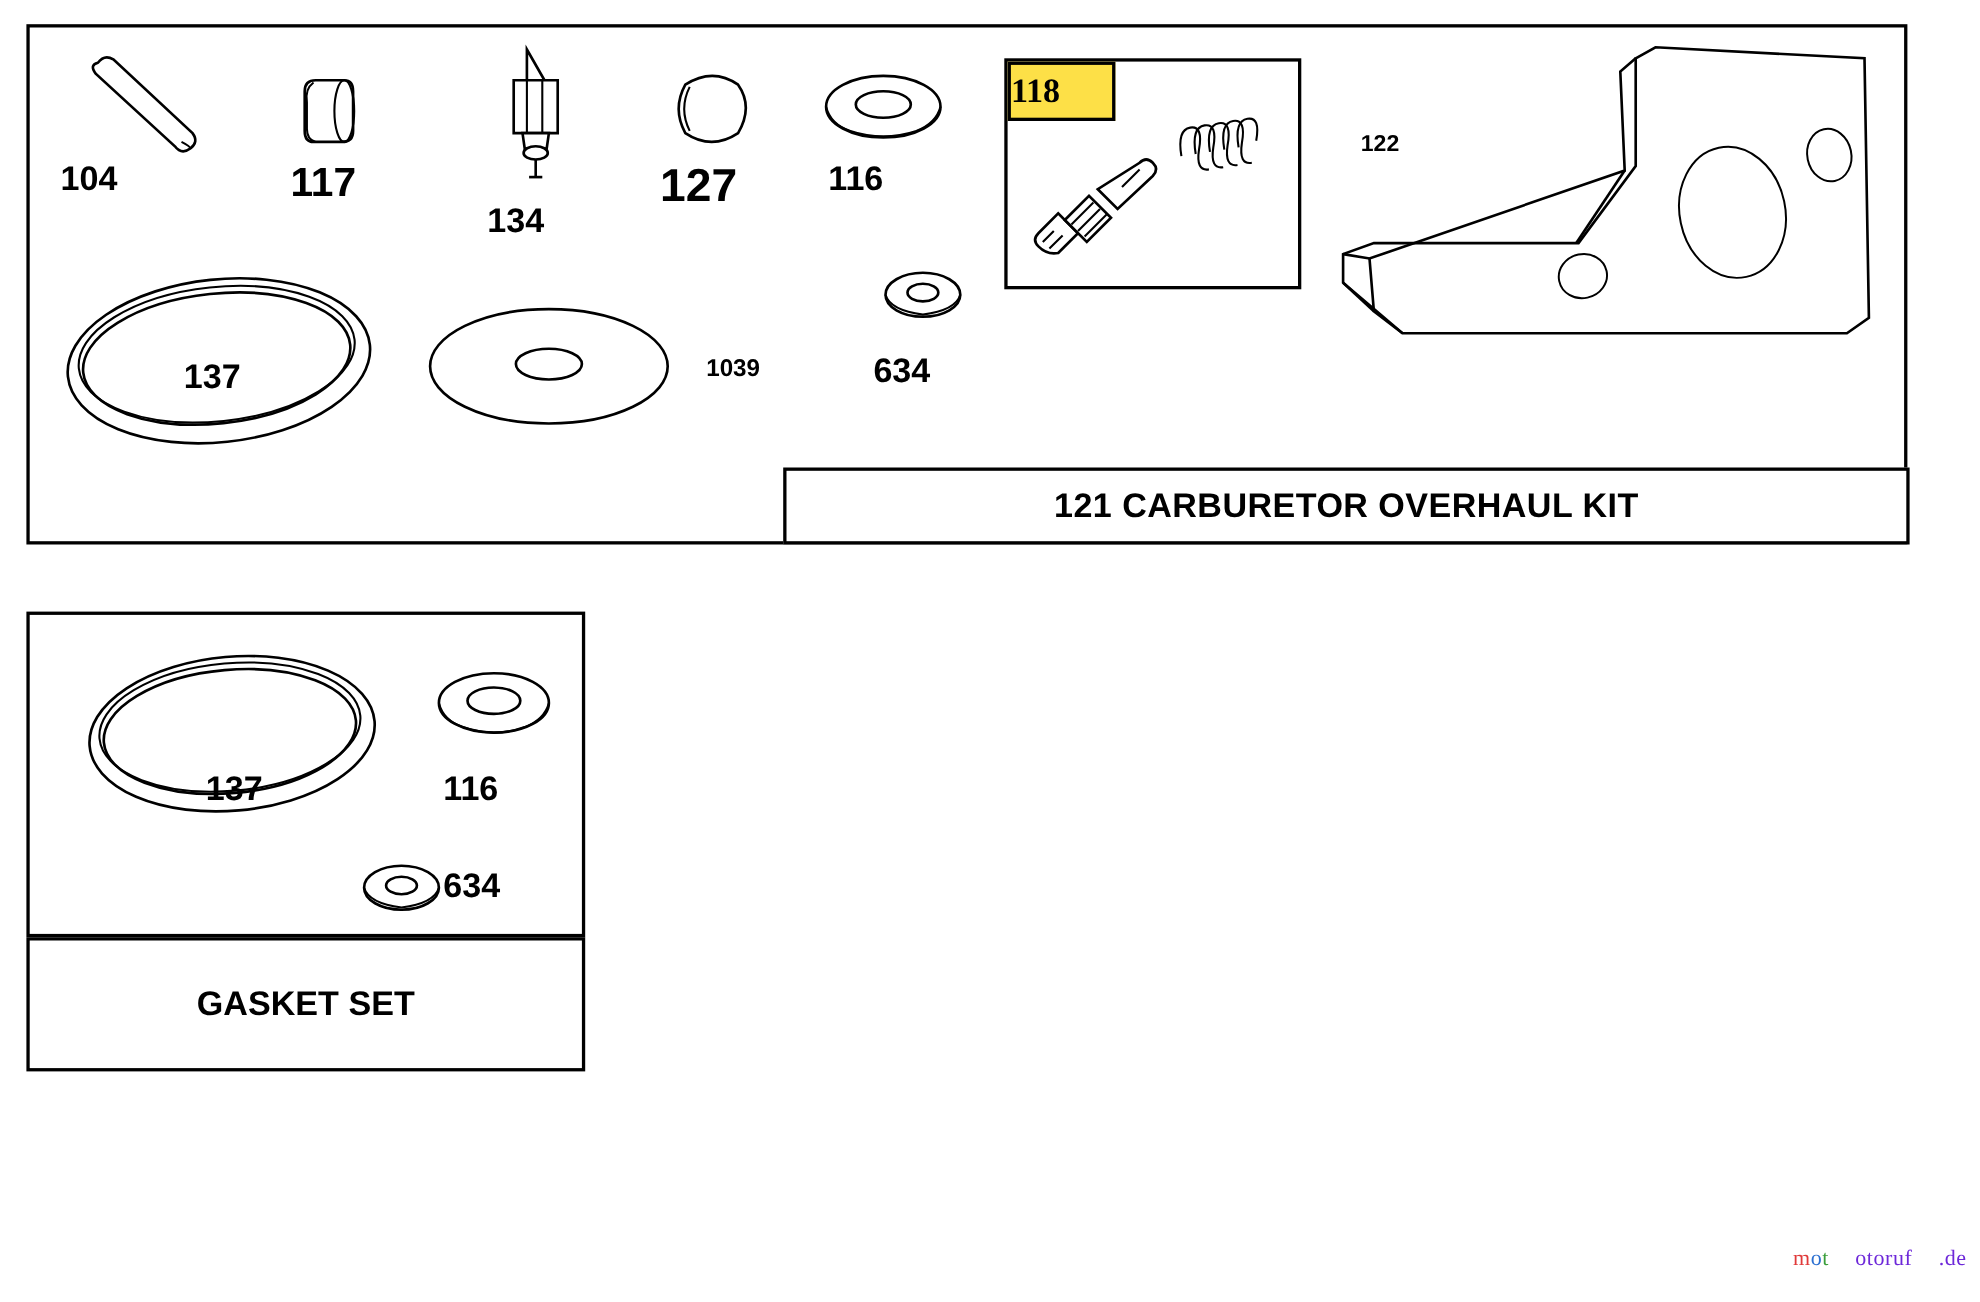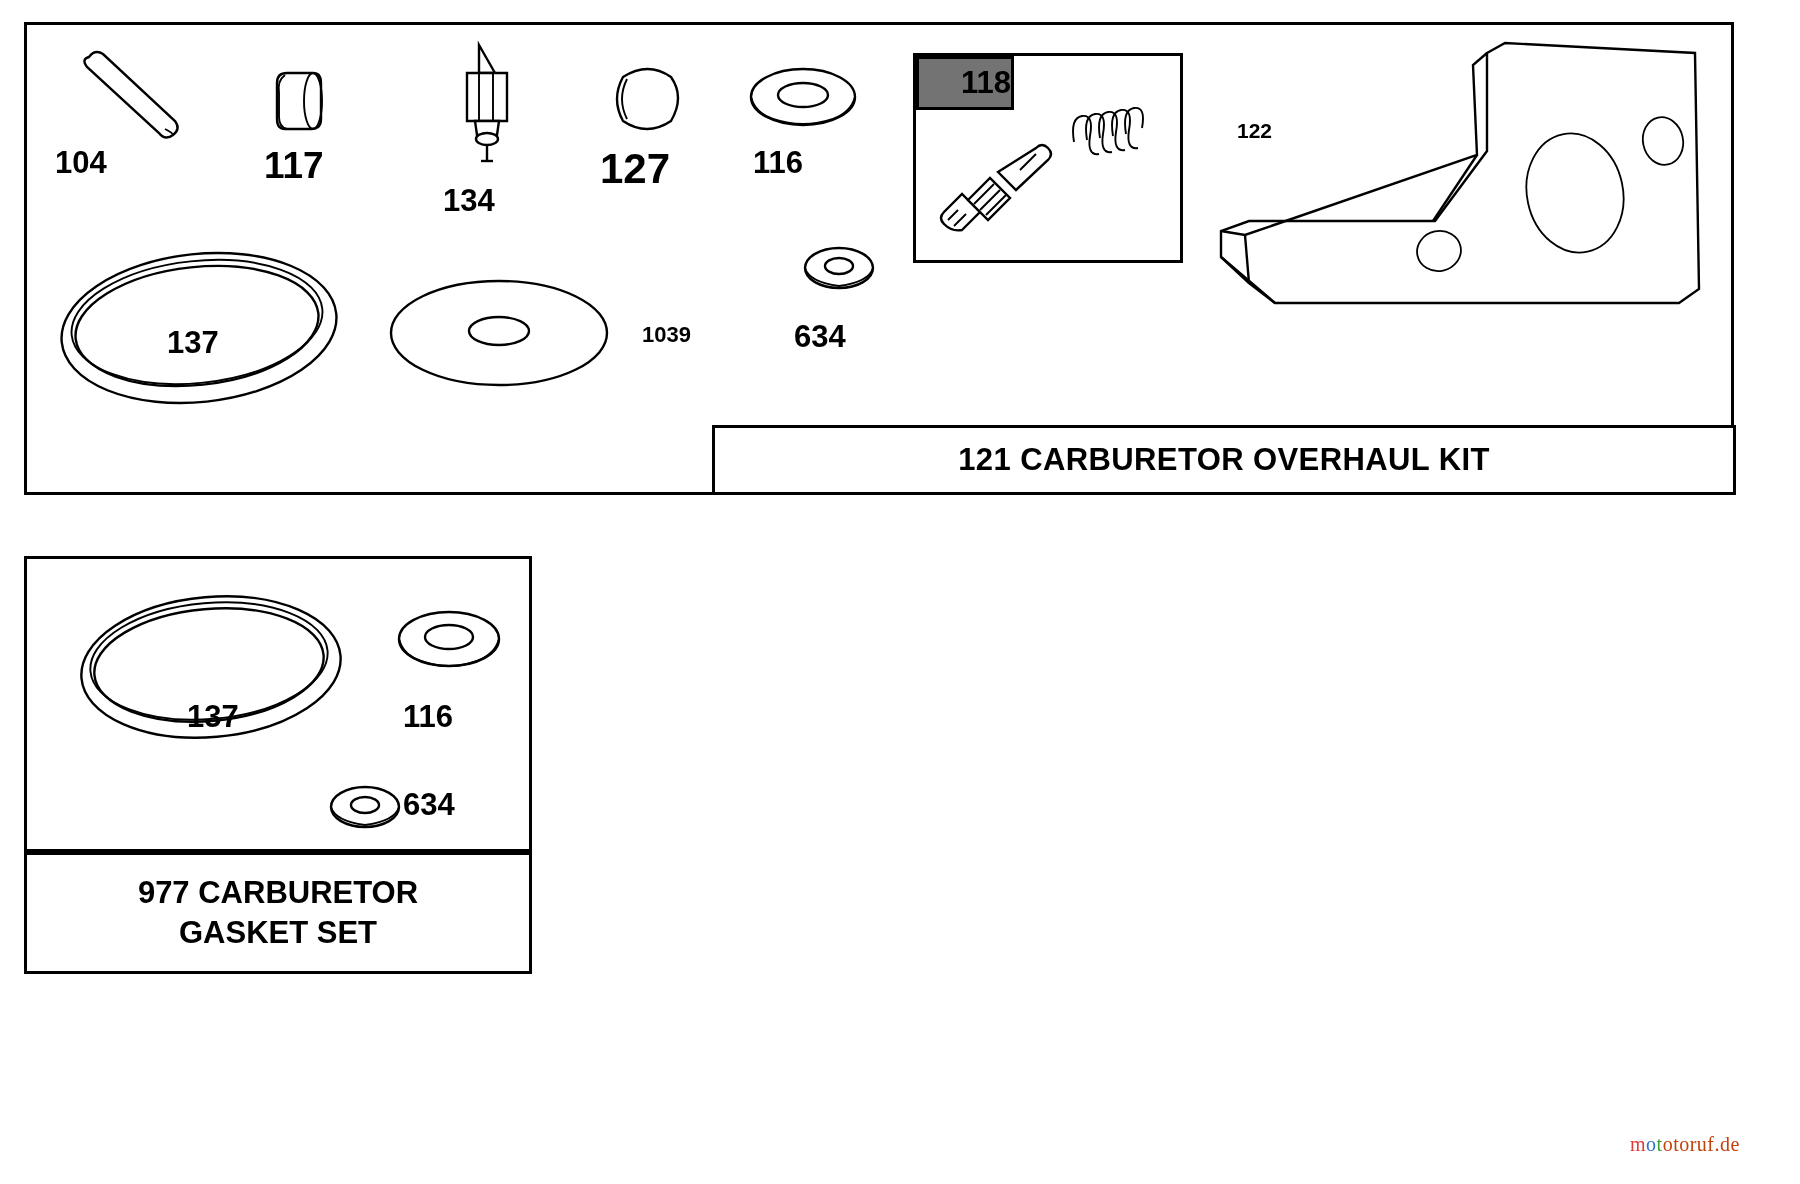--- a/index.html
+++ b/index.html
@@ -72,21 +72,21 @@
     position: absolute;
     left: 1630px; top: 1133px;
     font-size: 20px;
     font-family: "Liberation Serif", serif;
     letter-spacing: .5px;
     white-space: nowrap;
   }
   #watermark .c1 { color:#e03a3a; }
   #watermark .c2 { color:#2b6fd1; }
   #watermark .c3 { color:#3a9e3a; }
-  #watermark .c4 { color:#c2410c; }
+  #watermark .c4 { color:#6d28d9;margin-left:24px; }
 
   
   svg { overflow: visible; }
   .ln { fill:none; stroke:#000; stroke-width:2.4; }
   .ln-thin { fill:none; stroke:#000; stroke-width:1.9; }
   .fillw { fill:#fff; stroke:#000; stroke-width:2.4; }
   .fillw-thin { fill:#fff; stroke:#000; stroke-width:1.8; }
 </style>
 </head>
 <body>
@@ -126,21 +126,21 @@
     <div class="lbl" style="left:573px; top:120px; font-size:42px;">127</div>
 
     <svg style="position:absolute;left:716px;top:30px;" width="120" height="90" viewBox="0 0 120 90">
       <ellipse class="fillw" cx="60" cy="42" rx="52" ry="28"></ellipse>
       <ellipse class="fillw" cx="60" cy="40" rx="25" ry="12"></ellipse>
       <path class="ln-thin" d="M8 42 Q12 58 30 64 Q60 74 90 64 Q108 57 112 42"></path>
     </svg>
     <div class="lbl" style="left:726px; top:120px; font-size:31px;">116</div>
 
     <div style="position:absolute; left:886px; top:28px; width:270px; height:210px; border:3px solid #000; background:#fff;">
-      <div style="position:absolute; left:-0px; top:-0px; width:98px; height:54px; border:3px solid #000; background:#737373; display:flex; align-items:center; justify-content:flex-end;">
+      <div style="position:absolute; left:-0px; top:-0px; width:98px; height:54px; border:3px solid #000; background:#fde047; display:flex; align-items:center; justify-content:flex-start;font-family:Liberation Serif, serif;">
         <span class="lbl" style="position:static; font-size:31px;">118</span>
       </div>
       <svg style="position:absolute;left:8px;top:18px;" width="252" height="180" viewBox="0 0 252 180">
 
         <g class="ln-thin">
           <path d="M150 68 Q146 44 158 42 Q170 40 166 62 Q163 82 175 80"></path>
           <path d="M163 66 Q159 42 171 40 Q183 38 179 60 Q176 80 188 78"></path>
           <path d="M176 64 Q172 40 184 38 Q196 36 192 58 Q189 78 201 76"></path>
           <path d="M189 62 Q185 38 197 36 Q209 34 205 56 Q202 76 214 74"></path>
           <path d="M202 60 Q198 36 210 34 Q222 32 218 54"></path>
@@ -216,21 +216,20 @@
 
     <svg style="position:absolute;left:288px;top:212px;" width="110" height="80" viewBox="0 0 110 80">
       <ellipse class="fillw" cx="50" cy="36" rx="34" ry="20"></ellipse>
       <ellipse class="fillw" cx="50" cy="34" rx="14" ry="8"></ellipse>
       <path class="ln-thin" d="M16 36 Q20 50 50 54 Q80 50 84 36"></path>
     </svg>
     <div class="lbl" style="left:376px; top:228px; font-size:31px;">634</div>
   </div>
 
   <div id="frame977-title">
-    <span>977 CARBURETOR</span>
     <span>GASKET SET</span>
   </div>
 
 
   <div id="watermark">
     <span class="c1">m</span><span class="c2">o</span><span class="c3">t</span><span class="c4">otoruf</span><span class="c4">.de</span>
   </div>
 
 </div>
 

